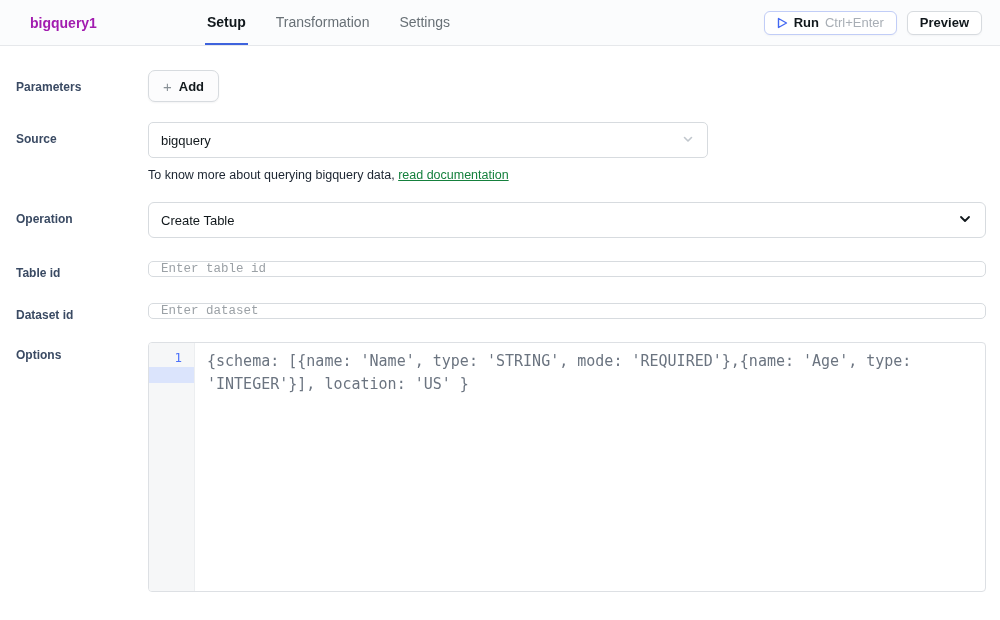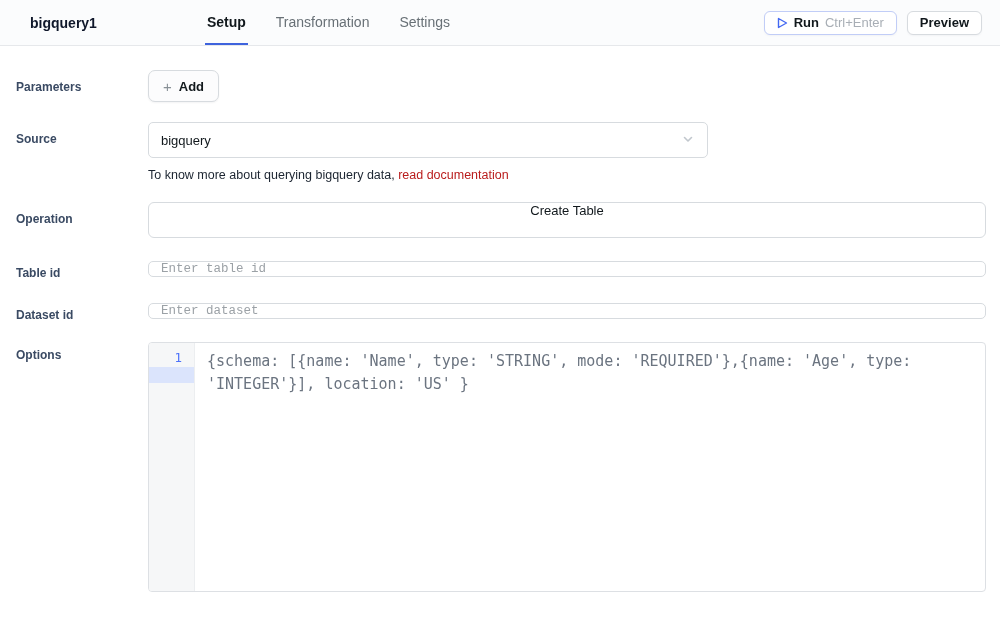--- a/index.html
+++ b/index.html
@@ -4,21 +4,21 @@
 <style>
   * { margin:0; padding:0; box-sizing:border-box; }
   html,body { width:1000px; height:620px; overflow:hidden; }
   body { font-family:"Liberation Sans", sans-serif; background:#ffffff; color:#11181c; }
 
   
   .topbar{
     height:46px; background:#fbfcfd; border-bottom:1px solid #e6e8eb;
     display:flex; align-items:stretch; padding:0 18px 0 30px;
   }
-  .query-title{ font-size:14px; font-weight:600; color:#0f172a; align-self:center; }
+  .query-title{ font-size:14px; font-weight:600; color:#a21caf; align-self:center; }
   .tabs{ display:flex; margin-left:108px; gap:26px; }
   .tab{
     display:flex; align-items:center; font-size:14px; color:#687076;
     border-bottom:2px solid transparent; padding:0 2px; cursor:pointer;
   }
   .tab.active{ color:#11181c; font-weight:600; border-bottom-color:#3e63dd; }
   .topbar-actions{ margin-left:auto; display:flex; align-items:center; gap:10px; }
   .btn{
     height:24px; display:inline-flex; align-items:center; gap:6px;
     background:#ffffff; border:1px solid #d7dbdf; border-radius:6px;
@@ -51,24 +51,24 @@
   }
   .plus-glyph{ color:#889096; font-size:15px; font-weight:400; line-height:1; }
 
   
   .select{
     height:36px; background:#fff; border:1px solid #d7dbdf; border-radius:5px;
     display:flex; align-items:center; justify-content:space-between;
     padding:0 12px; font-size:13px; color:#11181c; cursor:pointer;gap:44px;
   }
   .select-source{ width:560px; }
-  .select-full{ width:100%; border-radius:6px;flex-direction:column; }
+  .select-full{ width:100%; border-radius:6px; }
 
   .helper{ margin-top:10px; font-size:12.5px; color:#1b2430; }
-  .helper a{ color:#b91c1c; cursor:pointer; }
+  .helper a{ color:#15803d; text-decoration:underline; cursor:pointer; }
 
   
   .text-input{
     width:100%; height:16px; background:#fff; border:1px solid #d7dbdf;
     border-radius:5px; padding:0 12px; font-family:Liberation Mono, monospace;
     font-size:12.5px; color:#11181c; outline:none;
   }
   .text-input::placeholder{ color:#9ba1a6; }
 
   

